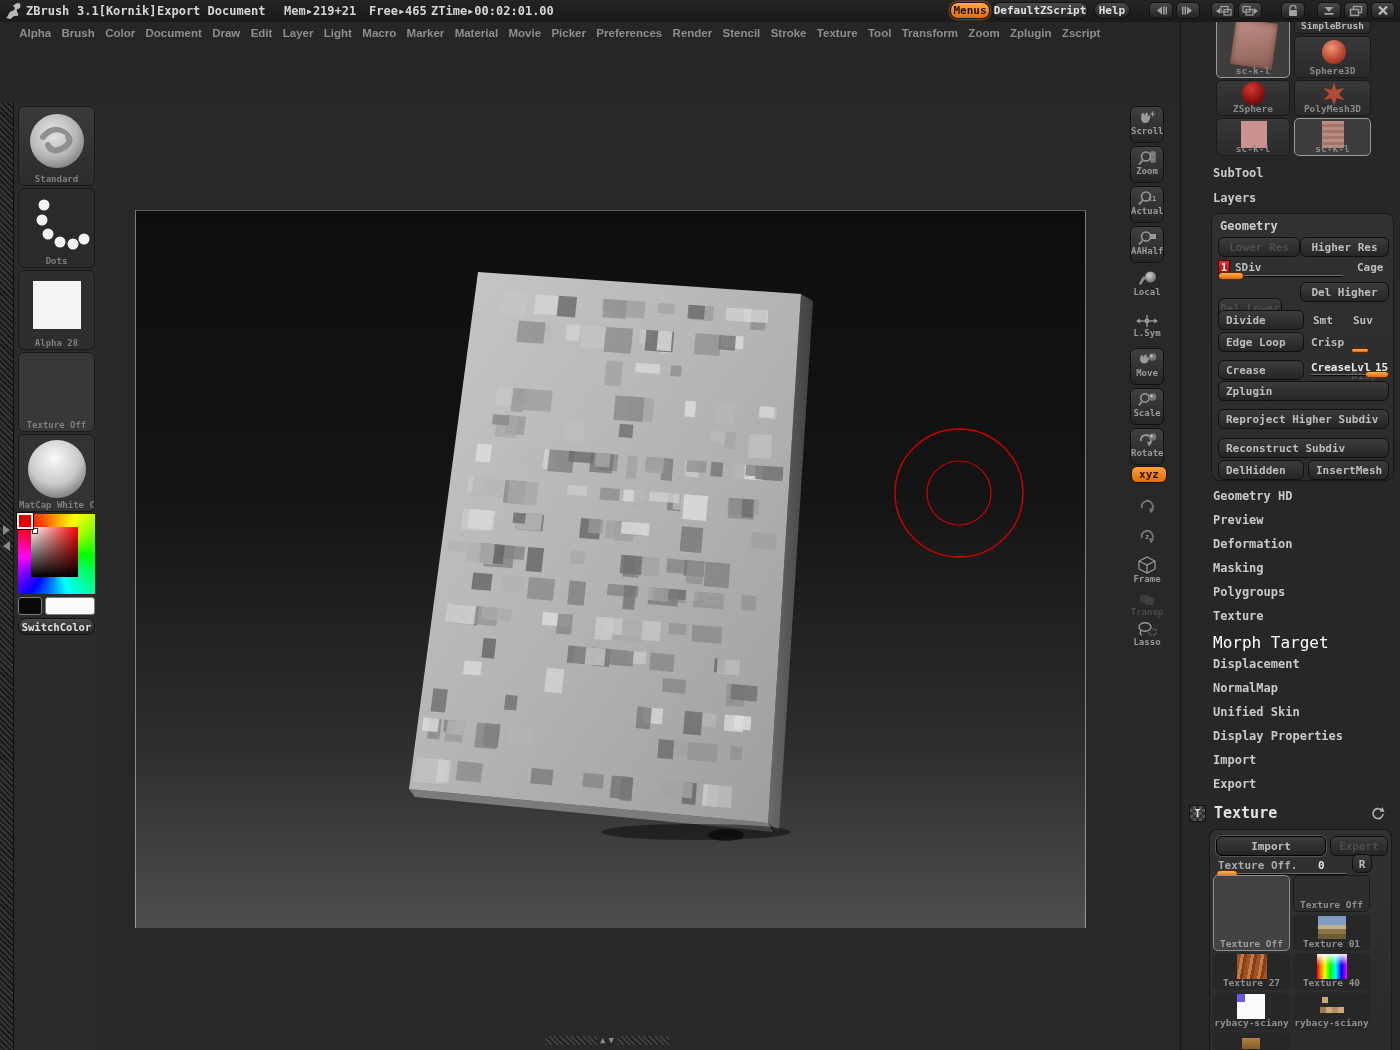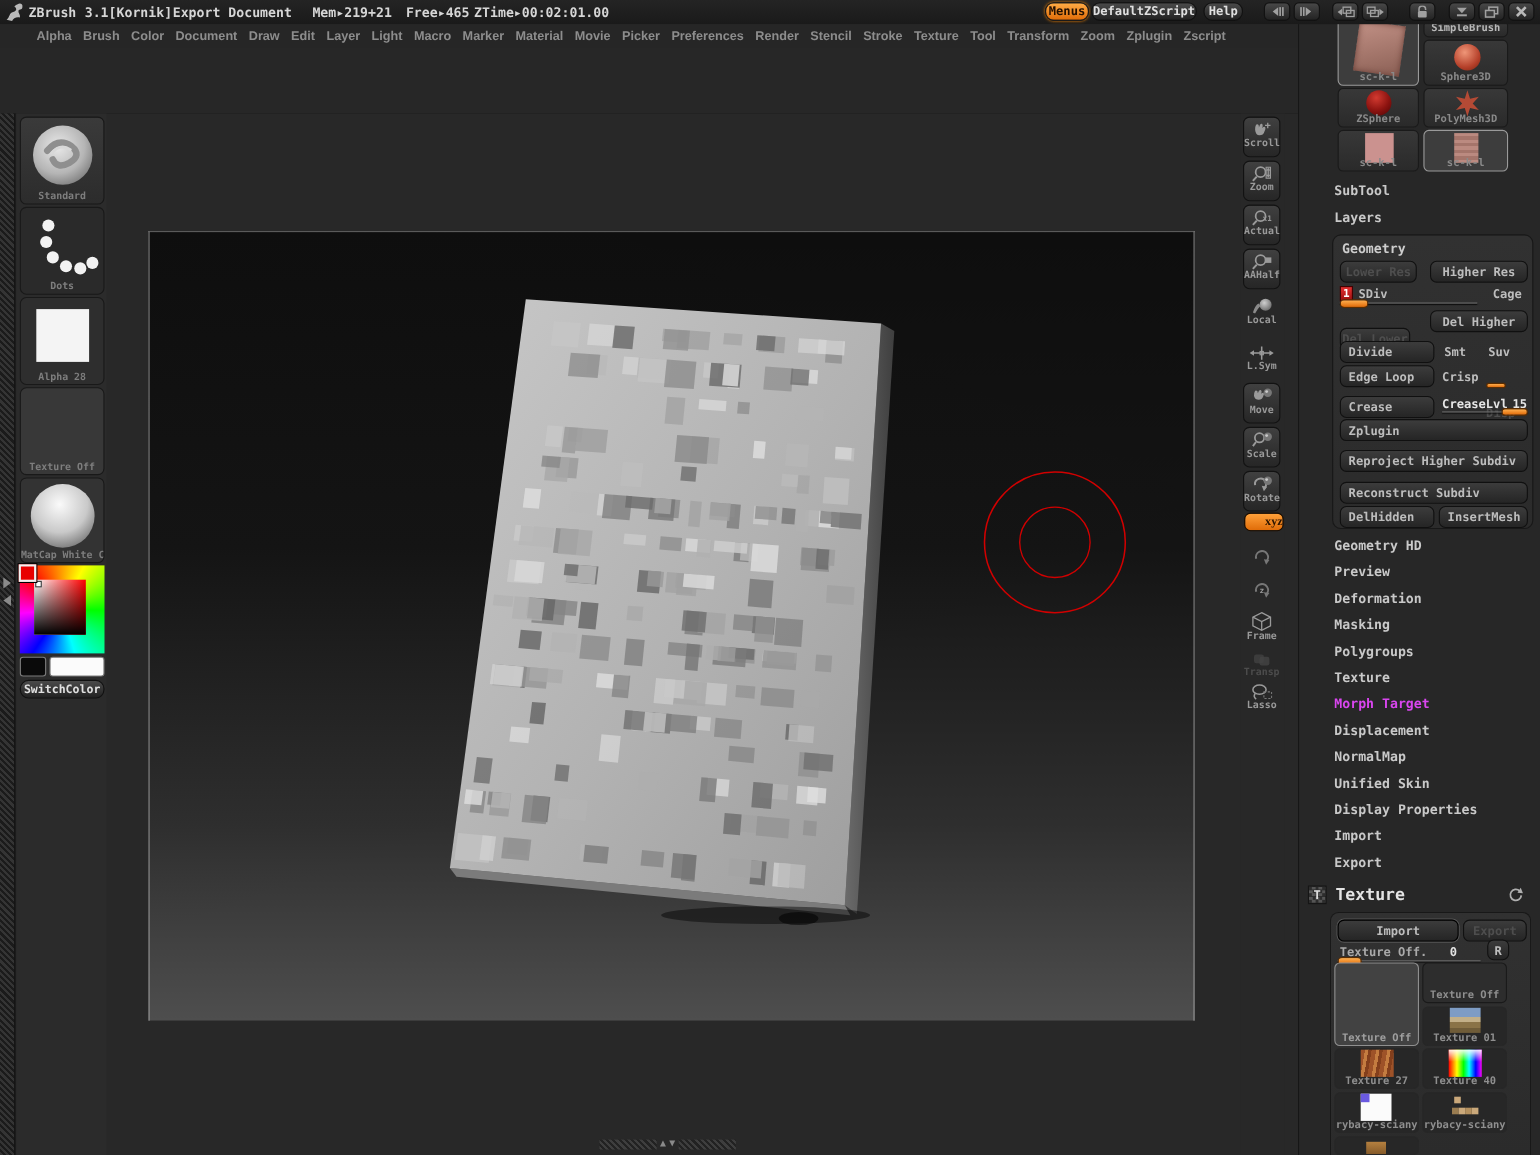--- a/index.html
+++ b/index.html
@@ -4,21 +4,21 @@
 <style>
   * { margin:0; padding:0; box-sizing:border-box; }
   html,body { width:1400px; height:1050px; overflow:hidden; background:#282828;
     font-family:"DejaVu Sans Mono", monospace; -webkit-font-smoothing:none; }
   #app { position:relative; width:1400px; height:1050px; background:#282828; }
   .abs { position:absolute; }
 
   
   .titlebar { left:0; top:0; width:1400px; height:22px; background:linear-gradient(#242424,#1a1a1a); z-index:6; }
   .titlebar .t { color:#d6d6d6; font-weight:bold; font-size:12px; }
-  .menubar { left:0; top:22px; width:1180px; height:21px; background:#262626; display:flex; align-items:center; padding-left:28px; z-index:6; }
+  .menubar { left:0; top:22px; width:1180px; height:21px; background:#262626; display:flex; align-items:center; padding-left:14px; z-index:6; }
   .menu-item { color:#8d8d8d; font-family:"Liberation Sans",sans-serif; font-weight:bold; font-size:11.5px; padding:0 5.2px; cursor:default; }
   .pill { height:17px; border-radius:8px; background:linear-gradient(#4a4a4a,#222); border:1px solid #111;
     color:#e0e0e0; font-weight:bold; font-size:11px; display:flex; align-items:center; justify-content:center; }
   .pill.orange { background:linear-gradient(#ffab45,#e06c08); border:1px solid #1a1a1a; color:#241000; box-shadow:0 0 3px #f80; }
   .winbtn { width:24px; height:17px; border-radius:5px; background:linear-gradient(#484848,#232323); border:1px solid #121212;
     display:flex; align-items:center; justify-content:center; }
   .winbtn svg { display:block; }
 
   
   .shelfband { left:0; top:43px; width:1180px; height:60px; background:#272727; z-index:5; }
@@ -54,21 +54,21 @@
   .traybar { width:52px; height:9px; background-image:repeating-linear-gradient(45deg,#3e3e3e 0 2px,#222 2px 4px); }
   .traytoggle .tg { color:#8a8a8a; font-size:9px; line-height:9px; }
 
   
   .rshelf { left:1128px; top:103px; width:40px; height:947px; background:#282828; z-index:4; }
   .ricon { position:absolute; left:2px; width:34px; text-align:center; color:#9a9a9a; font-weight:bold; font-size:9px; }
   .ricon.boxed { background:linear-gradient(#404040,#262626); border:1px solid #121212; border-radius:6px; }
   .ricon svg { display:block; margin:3px auto 0; }
   .ricon.dim { color:#4c4c4c; }
   .rxyz { position:absolute; left:3px; width:36px; height:17px; border-radius:6px; background:linear-gradient(#ffa13a,#e06c08);
-    border:1px solid #1c0e00; color:#2b1400; font-weight:bold; font-size:11px; text-align:right; line-height:15px;font-family:Liberation Serif, serif; }
+    border:1px solid #1c0e00; color:#2b1400; font-weight:bold; font-size:11px; text-align:center; line-height:15px; }
 
   
   .rpanel { left:1180px; top:0; width:220px; height:1050px; background:#272727; border-left:1px solid #161616; z-index:5; }
   .toolthumb { position:absolute; background:linear-gradient(#383838,#2a2a2a); border:1px solid #1a1a1a; border-radius:5px; overflow:hidden; }
   .toolthumb.sel { border:1px solid #9a9a9a; background:#3d3d3d; }
   .toolthumb .tlabel { position:absolute; left:0; right:0; bottom:1px; text-align:center; color:#8a8a8a; font-weight:bold; font-size:9.5px; white-space:nowrap; }
   .phdr { position:absolute; left:32px; color:#c9c9c9; font-weight:bold; font-size:12px; cursor:default; white-space:nowrap; }
   .group { position:absolute; left:1210px; width:183px; background:linear-gradient(#313131,#2b2b2b); border:1px solid #181818; border-radius:8px; }
   .gbtn { position:absolute; height:20px; border-radius:6px; background:linear-gradient(#3c3c3c,#252525); border:1px solid #101010;
     color:#bdbdbd; font-weight:bold; font-size:11px; text-align:left; padding:3px 0 0 7px; }
@@ -734,21 +734,21 @@
     <div class="toolthumb sel" style="left:113px;top:118px;width:77px;height:38px">
       <div style="position:absolute;left:27px;top:2px;width:22px;height:27px;background:repeating-linear-gradient(0deg,#bb8a80 0 3px,#a5756b 3px 6px)"></div>
       <div class="tlabel">sc-k-l</div>
     </div>
 
     <div class="phdr" style="top:166px">SubTool</div>
     <div class="phdr" style="top:191px">Layers</div>
 
     <div class="group" style="left:30px;top:213px;height:268px">
       <div class="glabel" style="left:8px;top:5px;color:#cdcdcd;font-size:12px">Geometry</div>
-      <div class="gbtn center dim" style="left:6px;top:23px;width:70px">Lower Res</div>
+      <div class="gbtn center dim" style="left:6px;top:23px;width:82px">Lower Res</div>
       <div class="gbtn center" style="left:88px;top:23px;width:89px">Higher Res</div>
       <div>
         <div class="badge1" style="left:6px;top:46px">1</div>
         <div class="glabel" style="left:23px;top:47px">SDiv</div>
         <div class="track" style="left:6px;top:61px;width:125px;height:1px"></div>
         <div class="handle" style="left:6px;top:58px"></div>
       </div>
       <div class="glabel" style="left:145px;top:47px">Cage</div>
       <div class="gbtn center dim" style="left:6px;top:84px;width:64px">Del Lower</div>
       <div class="gbtn center" style="left:88px;top:68px;width:89px">Del Higher</div>
@@ -778,21 +778,21 @@
     </div>
 
     <div class="abs" style="left:32px;top:489px;width:180px">
 
     <div style="height:24px;color:#c9c9c9;font-weight:bold;font-size:12px;white-space:nowrap">Geometry HD</div>
         <div style="height:24px;color:#c9c9c9;font-weight:bold;font-size:12px;white-space:nowrap">Preview</div>
         <div style="height:24px;color:#c9c9c9;font-weight:bold;font-size:12px;white-space:nowrap">Deformation</div>
         <div style="height:24px;color:#c9c9c9;font-weight:bold;font-size:12px;white-space:nowrap">Masking</div>
         <div style="height:24px;color:#c9c9c9;font-weight:bold;font-size:12px;white-space:nowrap">Polygroups</div>
         <div style="height:24px;color:#c9c9c9;font-weight:bold;font-size:12px;white-space:nowrap">Texture</div>
-        <div style="height:24px;color:#d946ef;font-weight:bold;font-size:12px;white-space:nowrap">Morph Target</div>
+        <div style="height:24px;color:#ffffff;font-weight:normal;font-size:16px;white-space:nowrap">Morph Target</div>
         <div style="height:24px;color:#c9c9c9;font-weight:bold;font-size:12px;white-space:nowrap">Displacement</div>
         <div style="height:24px;color:#c9c9c9;font-weight:bold;font-size:12px;white-space:nowrap">NormalMap</div>
         <div style="height:24px;color:#c9c9c9;font-weight:bold;font-size:12px;white-space:nowrap">Unified Skin</div>
         <div style="height:24px;color:#c9c9c9;font-weight:bold;font-size:12px;white-space:nowrap">Display Properties</div>
         <div style="height:24px;color:#c9c9c9;font-weight:bold;font-size:12px;white-space:nowrap">Import</div>
         <div style="height:24px;color:#c9c9c9;font-weight:bold;font-size:12px;white-space:nowrap">Export</div>
       </div>
 
     <div class="abs" style="left:8px;top:804px;display:flex;align-items:center;gap:8px">
       <div class="checkericon">T</div>

